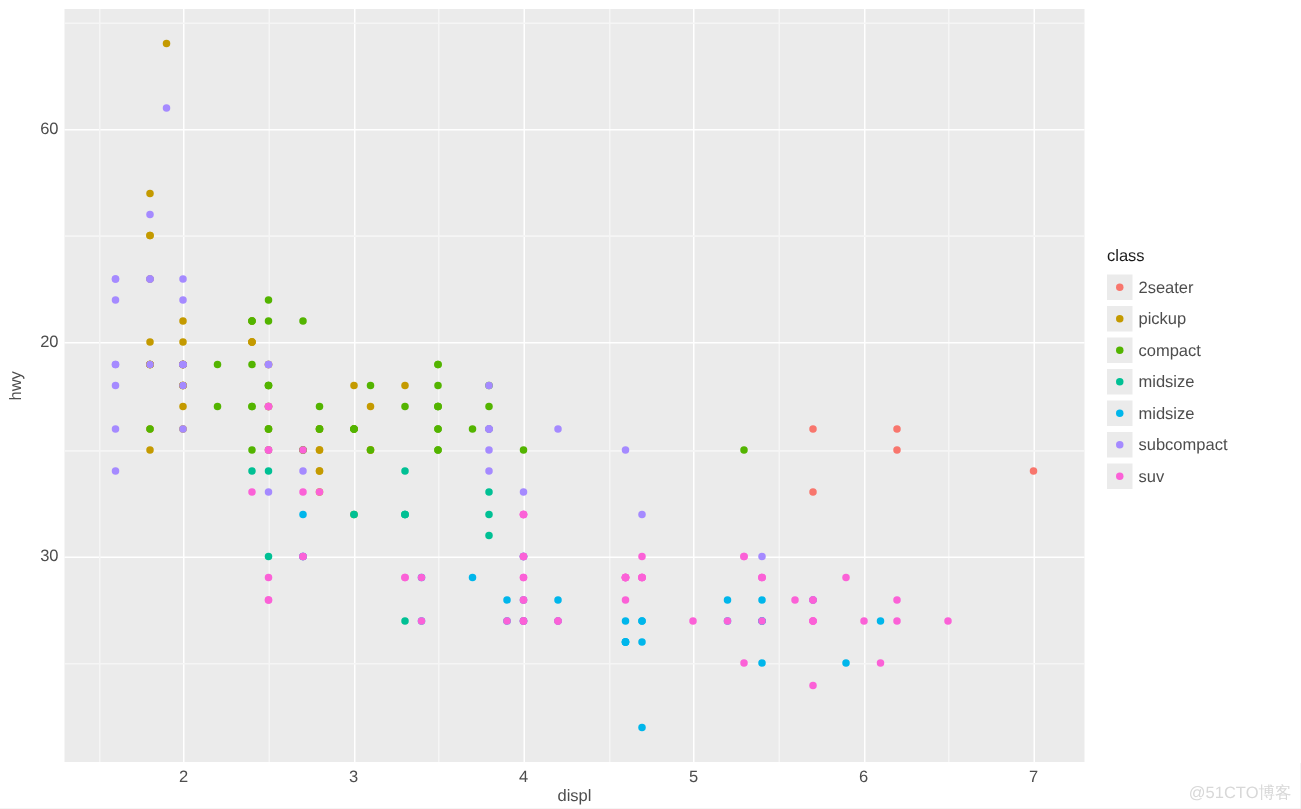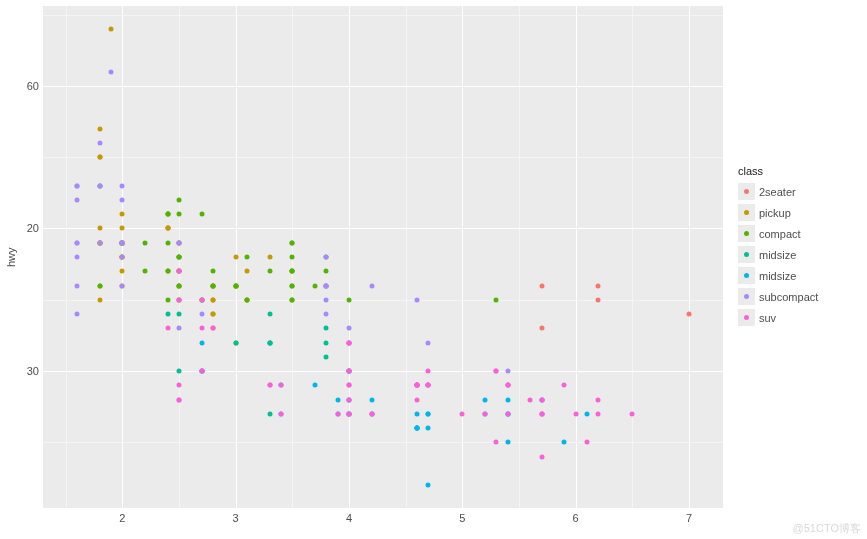--- a/index.html
+++ b/index.html
@@ -363,20 +363,21 @@
       <div class="point" style="left: 306px; top: 336.568px; background: rgb(251, 97, 215);"></div>
       <div class="point" style="left: 136px; top: 293.784px; background: rgb(251, 97, 215);"></div>
       <div class="point" style="left: 158.667px; top: 322.307px; background: rgb(251, 97, 215);"></div>
       <div class="point" style="left: 158.667px; top: 293.784px; background: rgb(251, 97, 215);"></div>
       <div class="point" style="left: 136px; top: 265.261px; background: rgb(251, 97, 215);"></div>
       <div class="point" style="left: 136px; top: 293.784px; background: rgb(251, 97, 215);"></div>
       <div class="point" style="left: 136px; top: 265.261px; background: rgb(251, 97, 215);"></div>
       <div class="point" style="left: 170px; top: 322.307px; background: rgb(251, 97, 215);"></div>
       <div class="point" style="left: 124.667px; top: 322.307px; background: rgb(251, 97, 215);"></div>
     </div>
+  <div class="axis-label-x">displ</div>
   <div class="axis-label-y">hwy</div>
   <div class="legend" id="legend">
     <div class="legend-title">class</div>
   <div class="legend-item">
         <div class="legend-key">
           <div class="legend-point" style="background: rgb(248, 118, 109);"></div>
         </div>
         <span>2seater</span>
       </div>
       <div class="legend-item">

